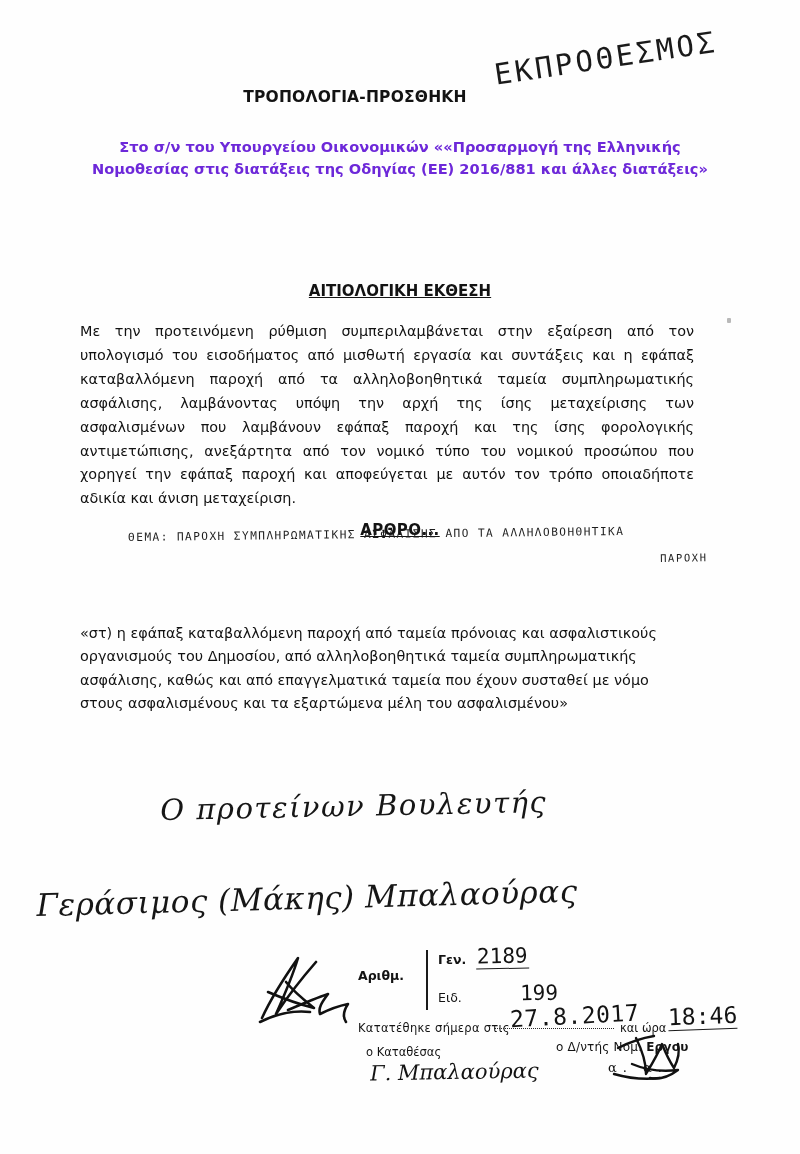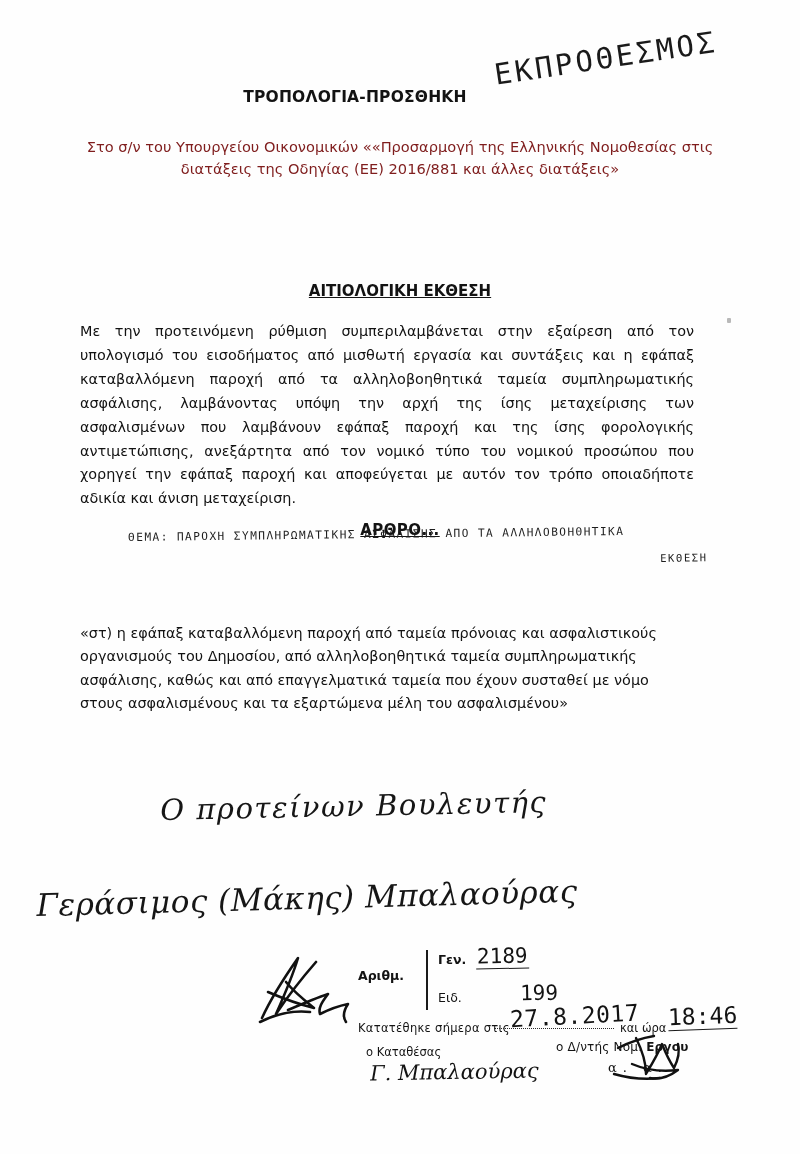--- a/index.html
+++ b/index.html
@@ -36,23 +36,23 @@
     box-sizing: border-box;
   }
 
   .bill-ref {
     position: absolute;
     top: 136px;
     left: 75px;
     width: 650px;
     text-align: center;
     font-size: 14.6px;
-    font-weight: normal;
+    font-weight: bold;
     line-height: 1.52;
-    color: #7f1d1d;
+    color: #6d28d9;
   }
 
   .section-heading {
     position: absolute;
     left: 0;
     width: 800px;
     text-align: center;
     font-size: 15px;
     font-weight: bold;
     color: #131313;
@@ -304,21 +304,21 @@
 
   <div class="bill-ref">Στο σ/ν του Υπουργείου Οικονομικών ««Προσαρμογή της Ελληνικής Νομοθεσίας στις διατάξεις της Οδηγίας  (ΕΕ) 2016/881 και άλλες διατάξεις»</div>
 
   <div class="section-heading aitiologiki">ΑΙΤΙΟΛΟΓΙΚΗ ΕΚΘΕΣΗ</div>
 
   <div class="body-para preamble">Με την προτεινόμενη ρύθμιση συμπεριλαμβάνεται στην εξαίρεση από τον υπολογισμό του εισοδήματος από μισθωτή εργασία και συντάξεις και η εφάπαξ καταβαλλόμενη παροχή από τα αλληλοβοηθητικά ταμεία συμπληρωματικής ασφάλισης, λαμβάνοντας υπόψη την αρχή της ίσης μεταχείρισης των ασφαλισμένων που λαμβάνουν εφάπαξ παροχή και της ίσης φορολογικής αντιμετώπισης, ανεξάρτητα από τον νομικό τύπο του νομικού προσώπου που χορηγεί την εφάπαξ παροχή και αποφεύγεται με αυτόν τον τρόπο οποιαδήποτε αδικία και άνιση μεταχείριση.</div>
 
   <div class="section-heading arthro">ΑΡΘΡΟ...</div>
 
   <div class="hand hand-theme">ΘΕΜΑ: ΠΑΡΟΧΗ  ΣΥΜΠΛΗΡΩΜΑΤΙΚΗΣ ΑΣΦΑΛΙΣΗΣ ΑΠΟ ΤΑ ΑΛΛΗΛΟΒΟΗΘΗΤΙΚΑ</div>
-  <div class="hand hand-theme-2">ΕΚΘΕΣΗ</div>
+  <div class="hand hand-theme-2">ΠΑΡΟΧΗ</div>
 
 
   <div class="clause quote">«στ) η εφάπαξ καταβαλλόμενη παροχή από ταμεία πρόνοιας και ασφαλιστικούς οργανισμούς του Δημοσίου, από αλληλοβοηθητικά ταμεία συμπληρωματικής ασφάλισης, καθώς και από επαγγελματικά ταμεία που έχουν συσταθεί με νόμο στους ασφαλισμένους και τα εξαρτώμενα μέλη του ασφαλισμένου»</div>
 
 
   <div class="hand hand-cursive hand-proposer">Ο  προτείνων  Βουλευτής</div>
 
   <div class="hand hand-cursive hand-signature-name">Γεράσιμος (Μάκης) Μπαλαούρας</div>
 
   <div class="scribble sig-main">

